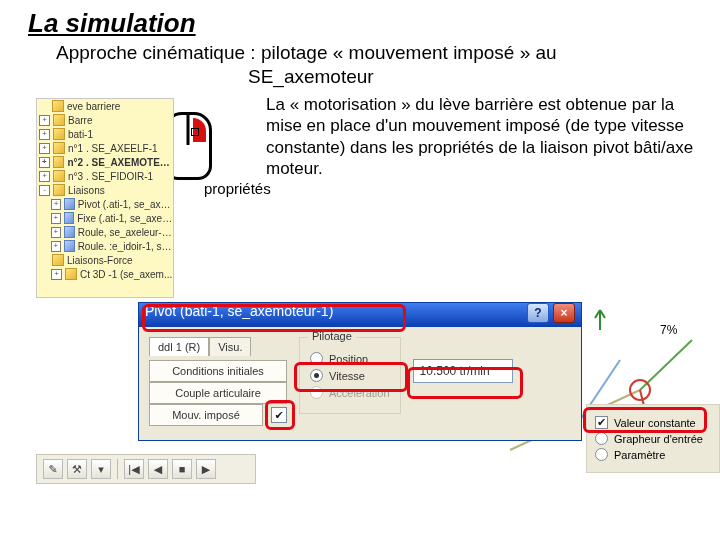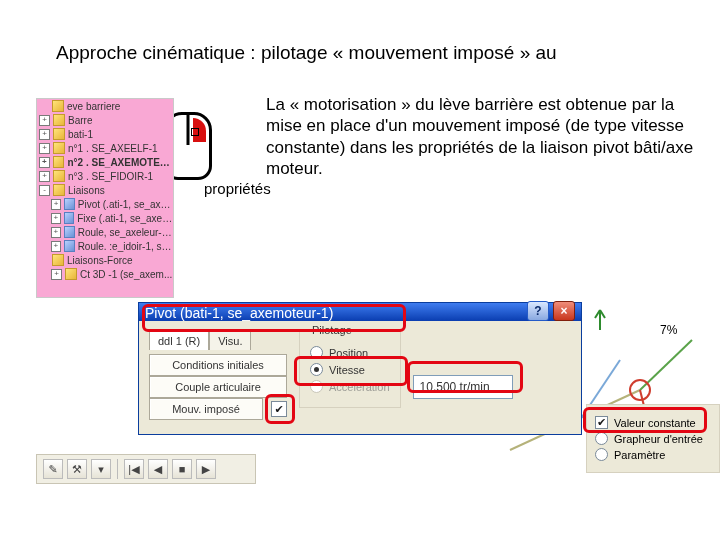--- a/index.html
+++ b/index.html
@@ -9,31 +9,31 @@
   .sub .u{}
   .sub2{position:absolute;left:248px;top:66px;font-size:19px}
   .para{position:absolute;left:266px;top:94px;width:430px;font-size:17px;line-height:1.25}
   .prop{position:absolute;left:204px;top:180px;font-size:15px}
   
   .mouse{position:absolute;left:164px;top:112px;width:42px;height:62px;border:3px solid #000;border-radius:18px 18px 14px 14px;background:#fff}
   .mouse:before{content:"";position:absolute;left:50%;top:0;width:3px;height:30px;background:#000;transform:translateX(-50%)}
   .mouse .rbtn{position:absolute;right:3px;top:3px;width:13px;height:24px;background:#d80f0f;border-radius:0 14px 0 0}
   .mouse .sq{position:absolute;right:7px;top:10px;width:6px;height:6px;border:1px solid #000}
   
-  .tree{position:absolute;left:36px;top:98px;width:136px;height:198px;background:#f9a8d4;border:1px solid #c9c9c9;font-size:10px;color:#333}
+  .tree{position:absolute;left:36px;top:98px;width:136px;height:198px;background:#fef9c3;border:1px solid #c9c9c9;font-size:10px;color:#333}
   .tree .row{display:flex;align-items:center;height:14px;padding-left:2px;white-space:nowrap}
   .tree .pm{display:inline-block;width:9px;height:9px;border:1px solid #7a7a7a;margin-right:3px;font-size:8px;line-height:8px;text-align:center;color:#555;background:#fff}
   .tree .ic{display:inline-block;width:10px;height:10px;margin-right:3px;border:1px solid #c59a2b;background:linear-gradient(135deg,#ffe47a,#e8b53a)}
   .tree .ic.blue{border-color:#5a7fc0;background:linear-gradient(135deg,#b9d1ff,#6a92d6)}
   .tree .lbl{overflow:hidden;text-overflow:ellipsis}
   .tree .bold{font-weight:bold}
   .tree .ind1{padding-left:14px}
   
   .win{position:absolute;left:138px;top:302px;width:442px;border:1px solid #0a3d9d}
-  .win .tbar{height:18px;background:linear-gradient(#3f7df0,#0a3db0);display:flex;align-items:flex-end;padding:0 6px;color:#fff;font-size:14px}
+  .win .tbar{height:24px;background:linear-gradient(#3f7df0,#0a3db0);display:flex;align-items:flex-start;padding:0 6px;color:#fff;font-size:14px}
   .win .tbar .ttl{flex:1}
   .win .tbar .btn{width:20px;height:18px;margin-left:4px;background:linear-gradient(#d9e7ff,#89a8e0);border:1px solid #245bc8;color:#0a2a6a;font-size:12px;font-weight:bold;display:flex;align-items:center;justify-content:center;border-radius:3px}
   .win .tbar .btn.close{background:linear-gradient(#f08d7a,#c8361d);color:#fff;border-color:#801f0d}
   .redbox{position:absolute;left:142px;top:304px;width:258px;height:22px;border:3px solid #e30613;border-radius:6px;pointer-events:none}
   .win .body{background:#ece9d8;padding:10px 10px 14px 10px;display:flex;font-size:11px;color:#333}
   .col{display:flex;flex-direction:column;gap:0}
   .tabs{display:flex;gap:0;margin-bottom:4px}
   .tab{padding:3px 8px;border:1px solid #aca899;background:#f5f3e9;border-bottom:none;font-size:11px}
   .tab.on{background:#fff}
   .sbtn{border:1px solid #aca899;background:#fdfcf7;padding:4px 8px;font-size:11px;text-align:center;min-width:96px;box-shadow:1px 1px 0 #fff inset}
@@ -53,23 +53,25 @@
   .scene{position:absolute;left:500px;top:300px;width:200px;height:190px}
   .scene svg{width:100%;height:100%}
   
   .rgroup{position:absolute;left:586px;top:404px;width:116px;background:#ece9d8;border:1px solid #d6d1bf;padding:8px 8px;font-size:11px}
   .rgroup .radio{margin:3px 0}
 </style>
 </head>
 <body>
 <div class="page">
 
+<div class="title">La simulation</div>
 <div class="sub">
   <span class="u">Approche cinématique :</span><span> pilotage « mouvement imposé » au</span>
 </div>
+<div class="sub2">SE_axemoteur</div>
 <div class="para">La « motorisation » du lève barrière est obtenue par la mise en place d'un mouvement imposé (de type vitesse constante) dans les propriétés de la liaison pivot bâti/axe moteur.</div>
 <div class="prop">propriétés</div>
 
 <div class="mouse">
   <div class="rbtn">
         <div class="sq"></div>
       </div>
 </div>
 
 <div class="tree" id="tree">
@@ -187,21 +189,21 @@
               </span>
               <span>Vitesse</span>
             </div>
         <div class="radio dim">
               <span class="r" style="border-color:#c9c6b8"></span>
               <span>Accélération</span>
             </div>
         <div class="redbox2" style="left:-6px;top:24px;width:108px;height:24px"></div>
       </div>
     </div>
-    <div class="col" style="justify-content:center;position:relative">
+    <div class="col" style="justify-content:flex-start;position:relative">
       <div style="height:22px"></div>
       <div class="valbox">10.500 tr/min</div>
       <div class="redbox2" style="left:-6px;top:30px;width:110px;height:26px"></div>
     </div>
   </div>
 </div>
 <div class="redbox"></div>
 
 <div class="rgroup">
   <div class="radio">

